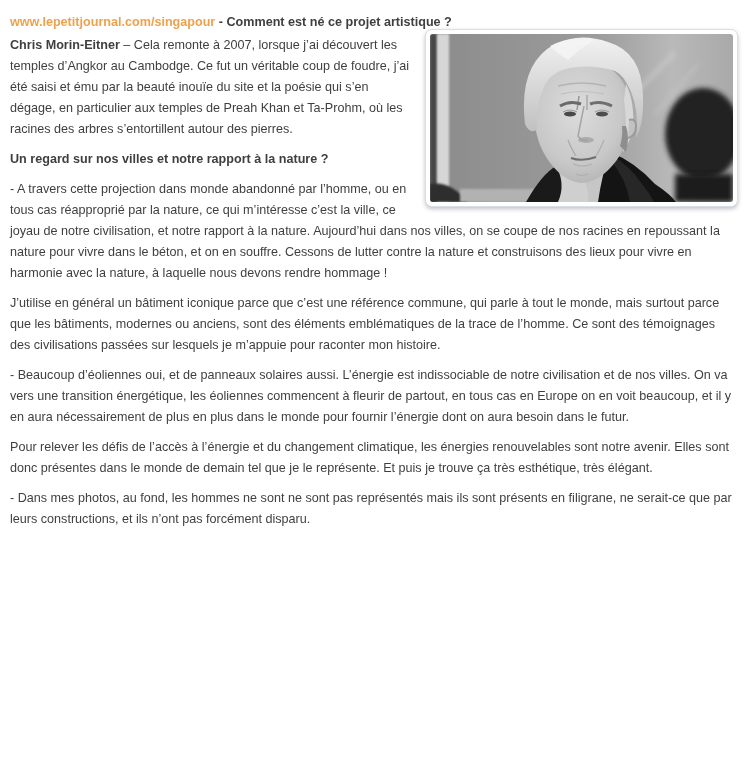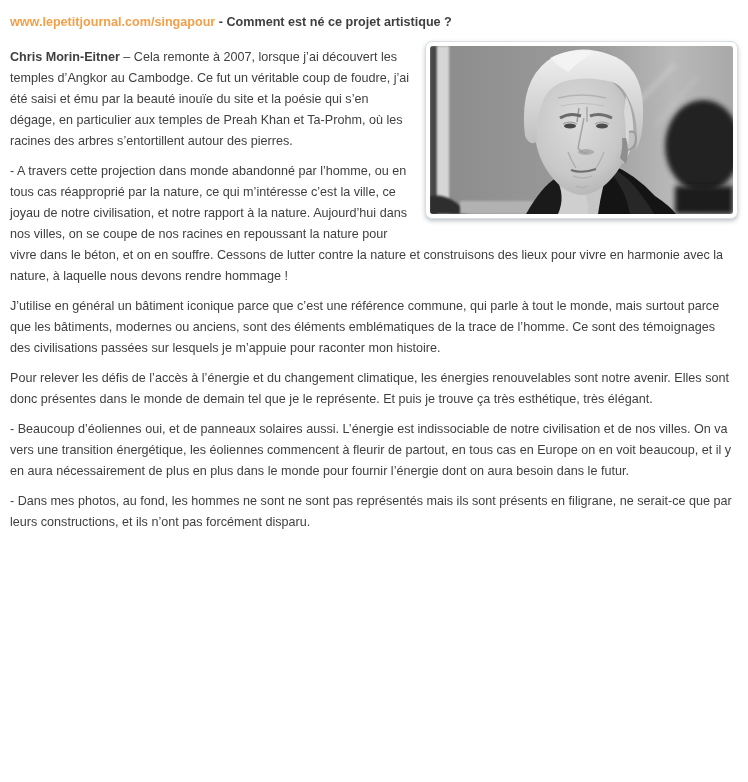--- a/index.html
+++ b/index.html
@@ -11,21 +11,21 @@
     box-sizing: border-box;
     padding: 12px 10px 10px 10px;
     font-family: "Liberation Sans", "DejaVu Sans", sans-serif;
     font-size: 12.6px;
     line-height: 21px;
     color: #3f3f3f;
     -webkit-font-smoothing: antialiased;
   }
   p { margin: 0 0 9px 0; }
   p.q { font-weight: bold; }
-  .link-line { font-weight: bold; margin-bottom: 14px; }
+  .link-line { font-weight: bold; margin-bottom: 2px; }
   a.source-link {
     color: #efa14b;
     text-decoration: none;
     cursor: pointer;
     font-weight: bold;
   }
   .photo-frame {
     float: right;
     width: 303px;
     height: 168px;
@@ -117,26 +117,27 @@
         <path d="M146 140 Q152 143 158 140" stroke="#aaaaaa" stroke-width="1.2" fill="none" opacity="0.7"></path>
         <path d="M199 86 Q206 84 206 92 Q206 102 198 104" stroke="#9b9b9b" stroke-width="2" fill="#c2c2c2"></path>
       </svg>
     </div>
   </div>
 
   <p><strong>Chris Morin-Eitner</strong> <span>– Cela remonte à 2007, lorsque j’ai découvert les temples d’Angkor au Cambodge. Ce fut un véritable coup de foudre, j’ai été saisi et ému par la beauté inouïe du site et la poésie qui s’en dégage, en particulier aux temples de Preah Khan et Ta-Prohm, où les racines des arbres s’entortillent autour des pierres.</span></p>
 
 
 
+  <p class="q">Un regard sur nos villes et notre rapport à la nature ?</p>
 
   <p>- A travers cette projection dans monde abandonné par l’homme, ou en tous cas réapproprié par la nature, ce qui m’intéresse c’est la ville, ce joyau de notre civilisation, et notre rapport à la nature. Aujourd’hui dans nos villes, on se coupe de nos racines en repoussant la nature pour vivre dans le béton, et on en souffre. Cessons de lutter contre la nature et construisons des lieux pour vivre en harmonie avec la nature, à laquelle nous devons rendre hommage !</p>
 
   <p>J’utilise en général un bâtiment iconique parce que c’est une référence commune, qui parle à tout le monde, mais surtout parce que les bâtiments, modernes ou anciens, sont des éléments emblématiques de la trace de l’homme. Ce sont des témoignages des civilisations passées sur lesquels je m’appuie pour raconter mon histoire.</p>
 
 
+  <p>- Beaucoup d’éoliennes oui, et de panneaux solaires aussi. L’énergie est indissociable de notre civilisation et de nos villes. On va vers une transition énergétique, les éoliennes commencent à fleurir de partout, en tous cas en Europe on en voit beaucoup, et il y en aura nécessairement de plus en plus dans le monde pour fournir l’énergie dont on aura besoin dans le futur.</p>
+
   <p>Pour relever les défis de l’accès à l’énergie et du changement climatique, les énergies renouvelables sont notre avenir. Elles sont donc présentes dans le monde de demain tel que je le représente. Et puis je trouve ça très esthétique, très élégant.</p>
-
-  <p>- Beaucoup d’éoliennes oui, et de panneaux solaires aussi. L’énergie est indissociable de notre civilisation et de nos villes. On va vers une transition énergétique, les éoliennes commencent à fleurir de partout, en tous cas en Europe on en voit beaucoup, et il y en aura nécessairement de plus en plus dans le monde pour fournir l’énergie dont on aura besoin dans le futur.</p>
 
 
   <p>- Dans mes photos, au fond, les hommes ne sont ne sont pas représentés mais ils sont présents en filigrane, ne serait-ce que par leurs constructions, et ils n’ont pas forcément disparu.</p>
 
 </div>
 
 </body></html>

